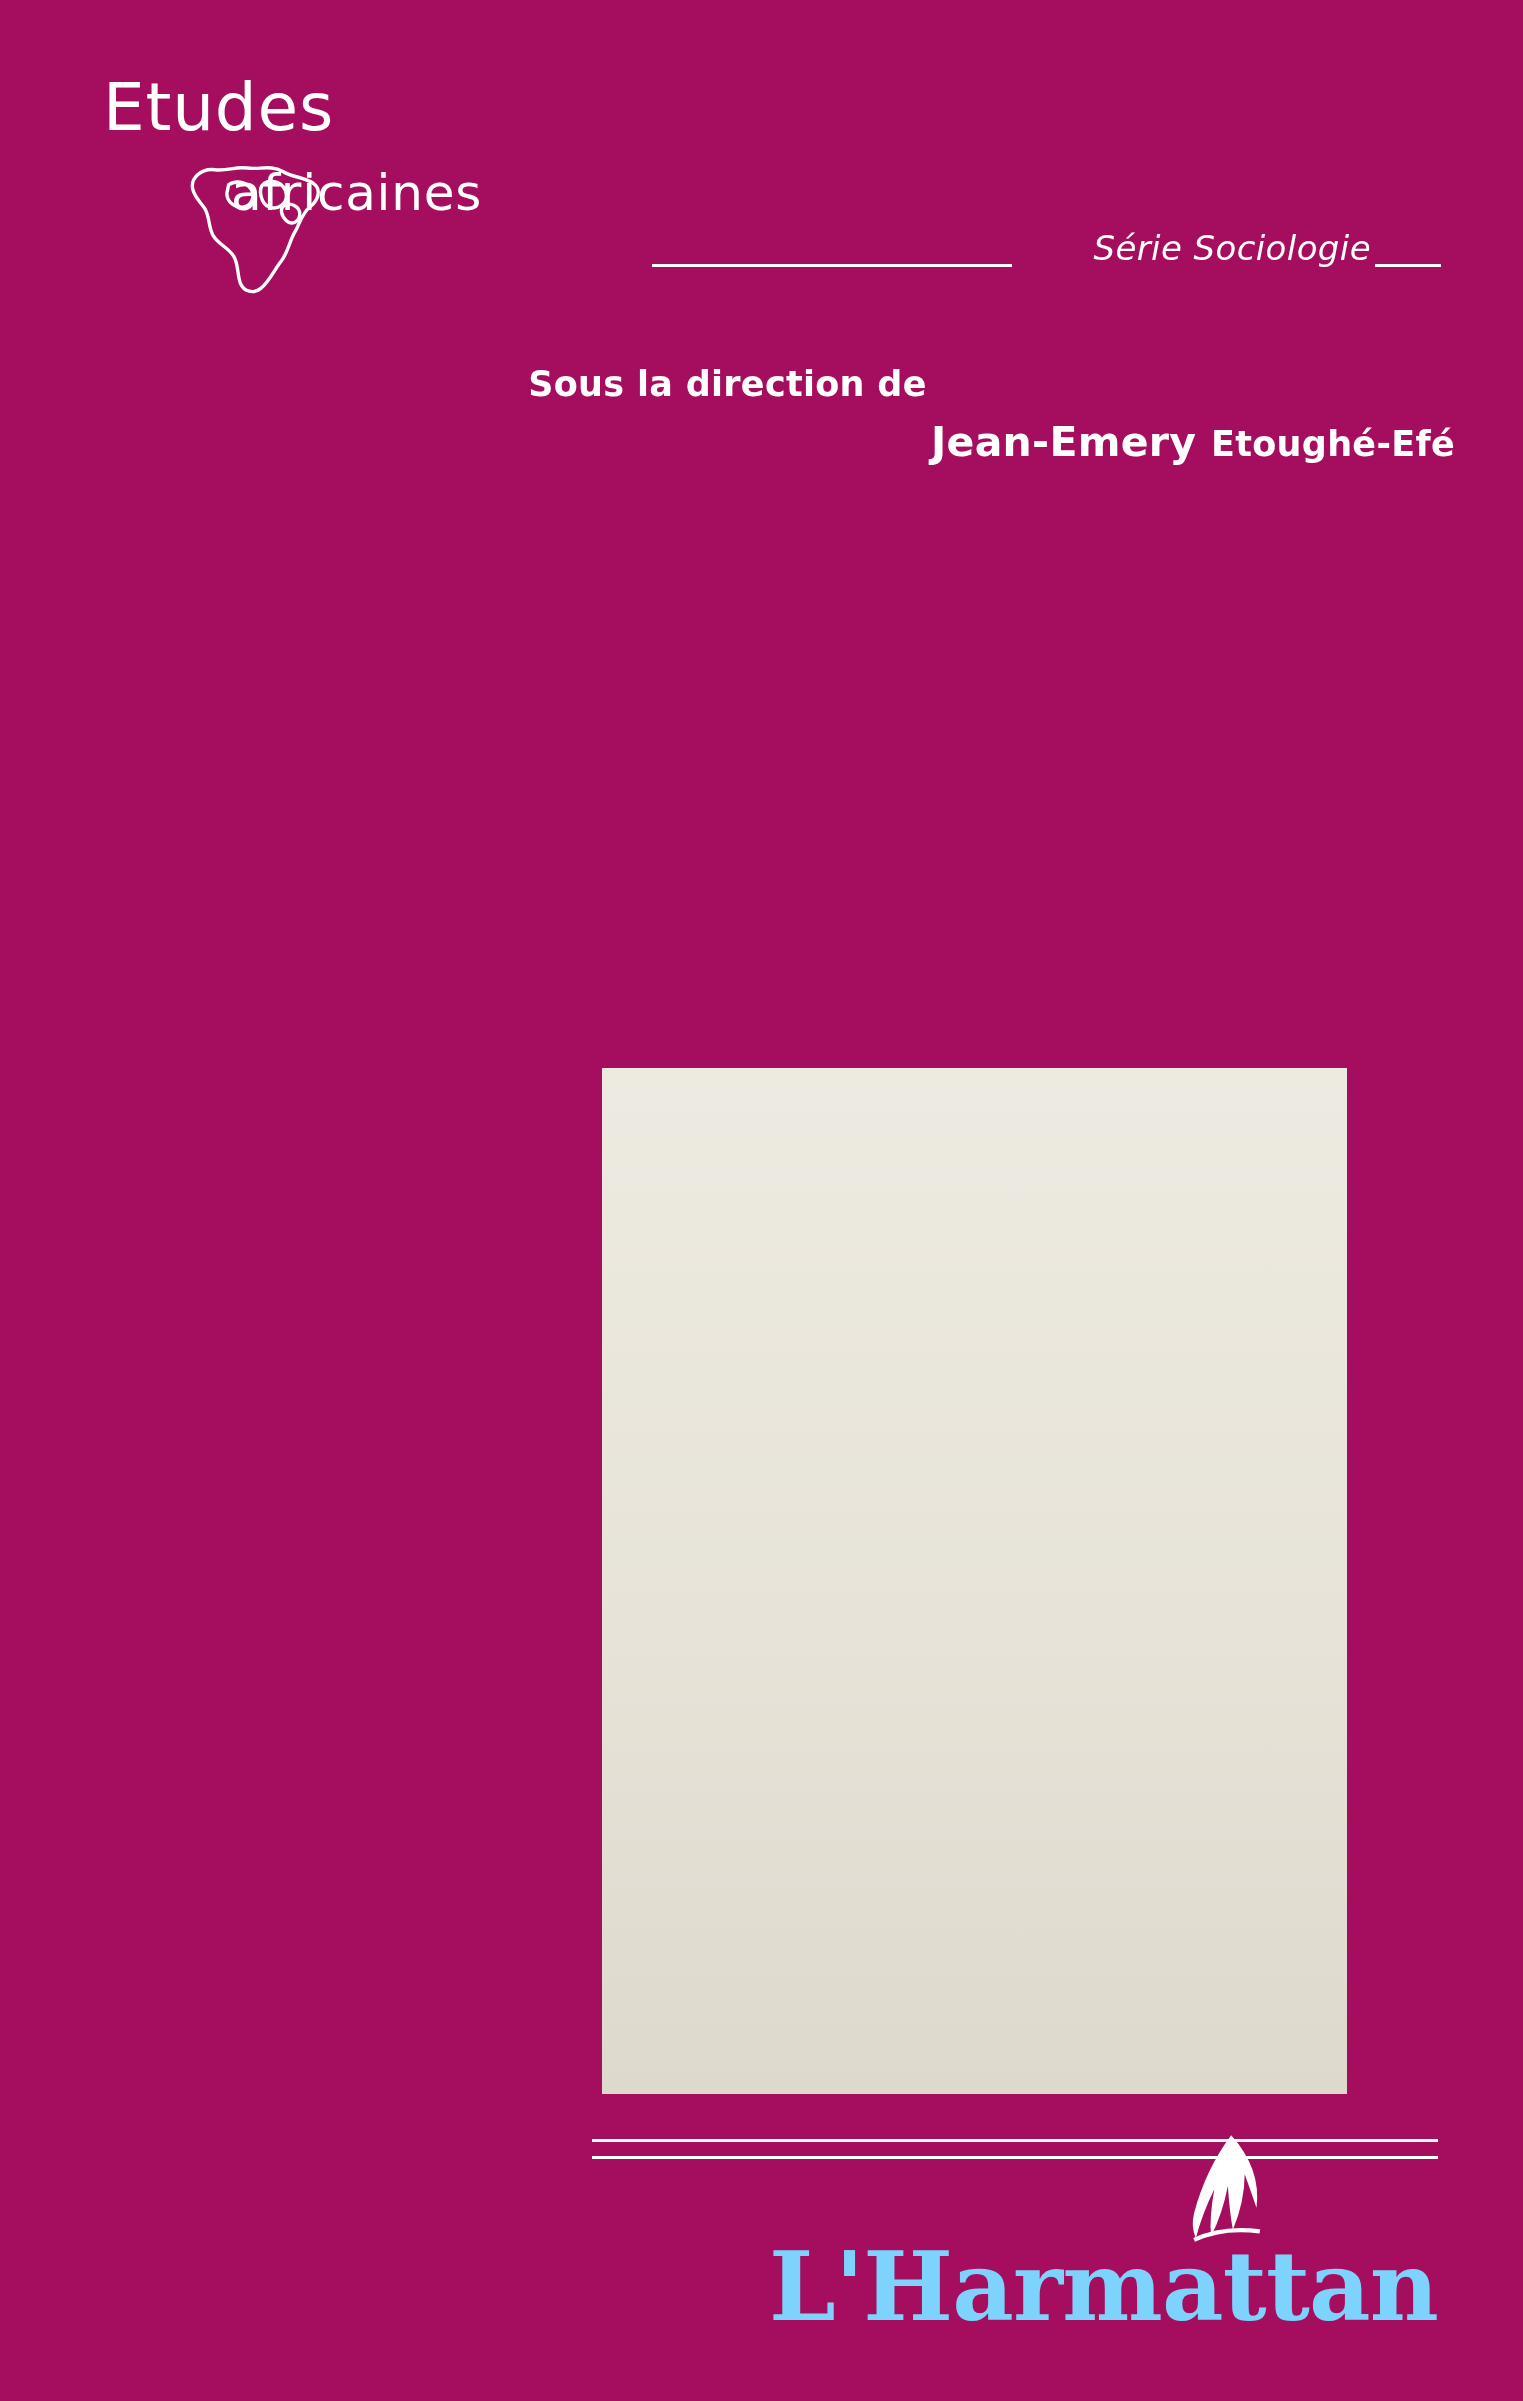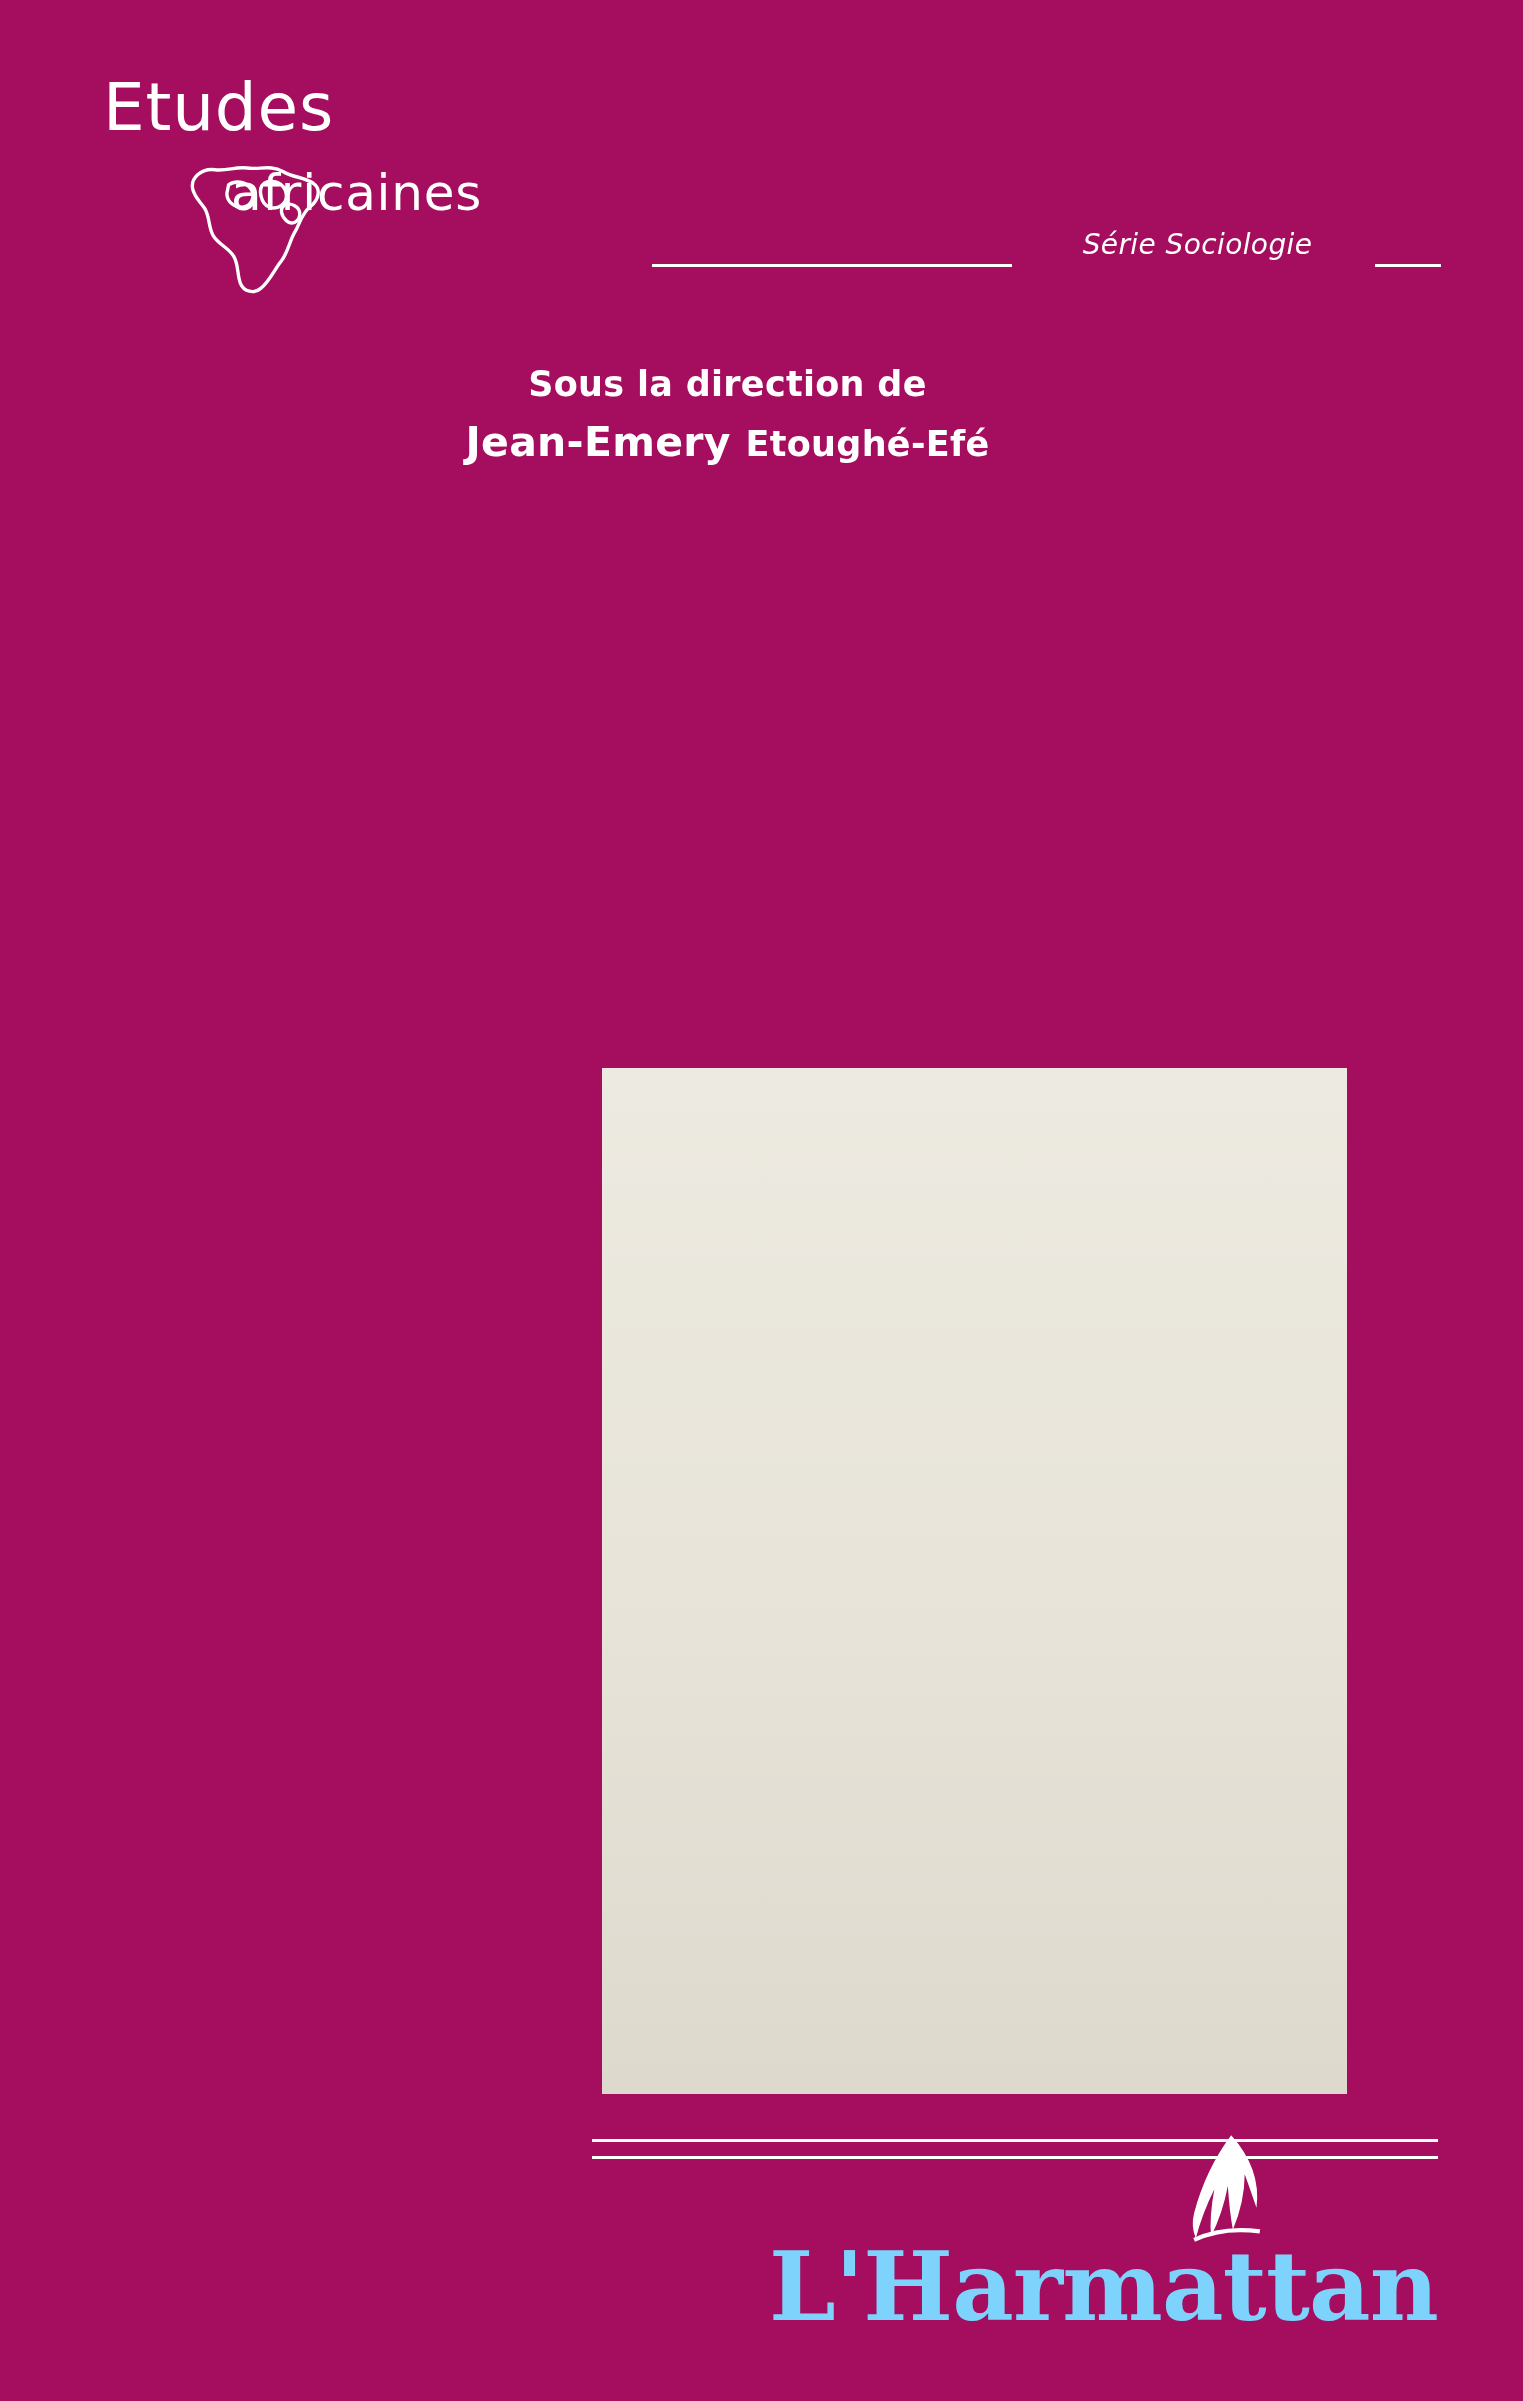--- a/index.html
+++ b/index.html
@@ -70,24 +70,24 @@
     top: 264px;
     width: 66px;
     height: 2.5px;
     background: #ffffff;
   }
   .series-label {
     position: absolute;
     left: 1024px;
     top: 228px;
     width: 347px;
-    text-align: center;
+    text-align: right;
     font-family: "DejaVu Sans", sans-serif;
     font-style: italic;
-    font-size: 28px;
+    font-size: 34px;
     color: #ffffff;
     letter-spacing: 0.4px;
   }
 
   
   .direction-block {
     position: absolute;
     top: 364px;
     left: 0;
     width: 1523px;
@@ -102,20 +102,21 @@
     color: #ffffff;
     letter-spacing: 0.3px;
   }
   .editor-name {
     margin-top: 13.5px;
     font-family: "DejaVu Sans", sans-serif;
     font-size: 41px;
     font-weight: bold;
     color: #ffffff;
     letter-spacing: 0.3px;
+    text-align: right;
   }
   .editor-name .smallcaps {
     font-size: 35px;
   }
 
   
   .title-block {
     position: absolute;
     top: 601px;
     left: 102px;

